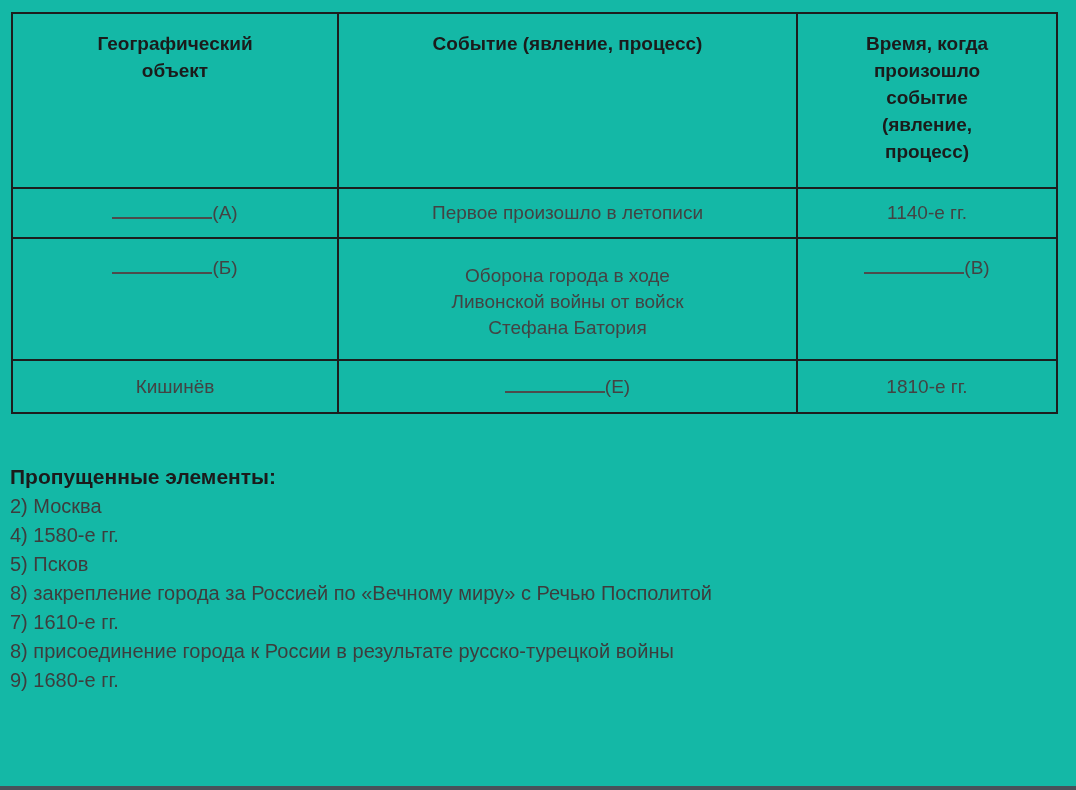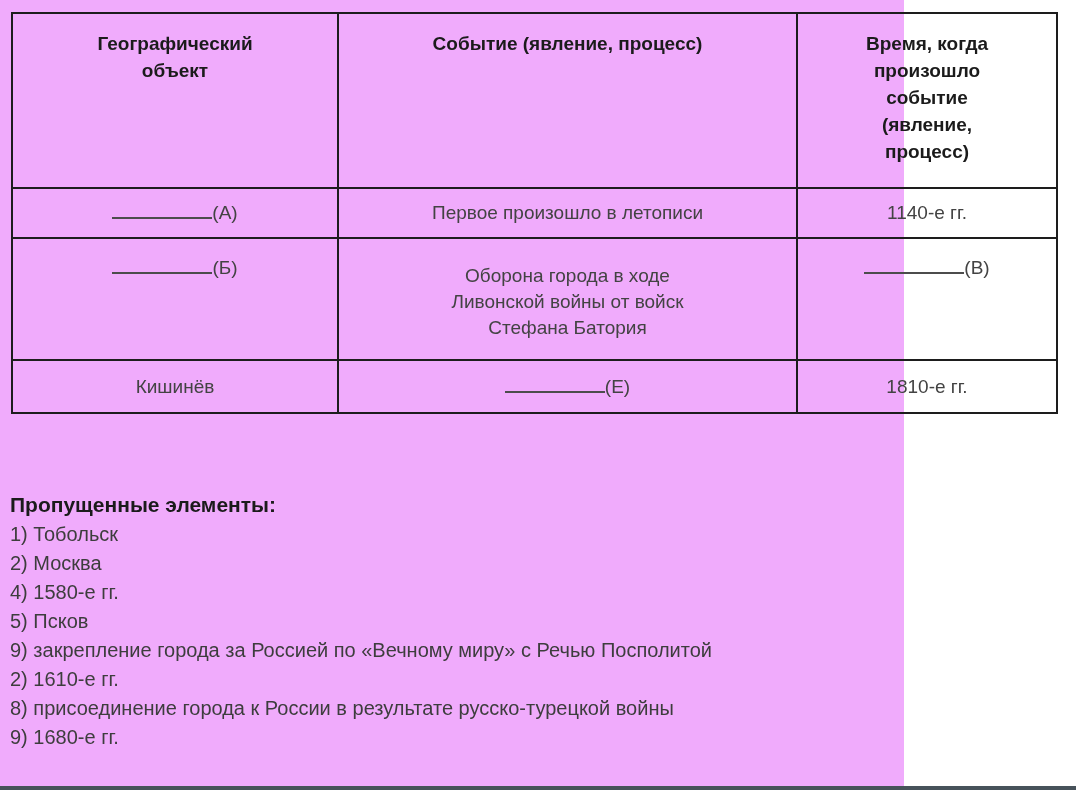--- a/index.html
+++ b/index.html
@@ -3,21 +3,21 @@
 <meta charset="utf-8">
 <style>
   * { margin: 0; padding: 0; box-sizing: border-box; }
   html, body {
     width: 1076px; height: 790px;
     background: #ffffff;
     font-family: "Liberation Sans", "DejaVu Sans", sans-serif;
     overflow: hidden;
     position: relative;
   }
-  .page { width: 904px; height: 790px; position: relative; background: #f0abfc; }
+  .page { width: 1076px; height: 790px; position: relative; background: #14b8a6; }
 
   
   table.task-table {
     position: absolute;
     left: 11px; top: 12px;
     width: 1045px;
     border-collapse: collapse;
     table-layout: fixed;
   }
   .task-table col.c1 { width: 326px; }
@@ -55,21 +55,21 @@
 
   .blank {
     display: inline-block;
     width: 100px;
     border-bottom: 2px solid #4c4c4c;
   }
 
   
   .missing {
     position: absolute;
-    left: 10px; top: 490px;
+    left: 10px; top: 462px;
     width: 1050px;
   }
   .missing-title {
     font-weight: bold;
     font-size: 21px;
     line-height: 30px;
     color: #1b1b1b;
   }
   .missing-list { list-style: none; }
   .missing-list li {
@@ -136,26 +136,25 @@
           <span class="blank"></span><span>(Е)</span>
         </td>
         <td>1810-е гг.</td>
       </tr>
     </tbody>
   </table>
 
   <div class="missing">
     <div class="missing-title">Пропущенные элементы:</div>
     <ul class="missing-list">
-      <li>1) Тобольск</li>
       <li>2) Москва</li>
       <li>4) 1580-е гг.</li>
       <li>5) Псков</li>
-      <li>9) закрепление города за Россией по «Вечному миру» с Речью Посполитой</li>
-      <li>2) 1610-е гг.</li>
+      <li>8) закрепление города за Россией по «Вечному миру» с Речью Посполитой</li>
+      <li>7) 1610-е гг.</li>
       <li>8) присоединение города к России в результате русско-турецкой войны</li>
       <li>9) 1680-е гг.</li>
     </ul>
   </div>
 
   <div class="bottom-bar"></div>
 
 </div>
 
 </body></html>

